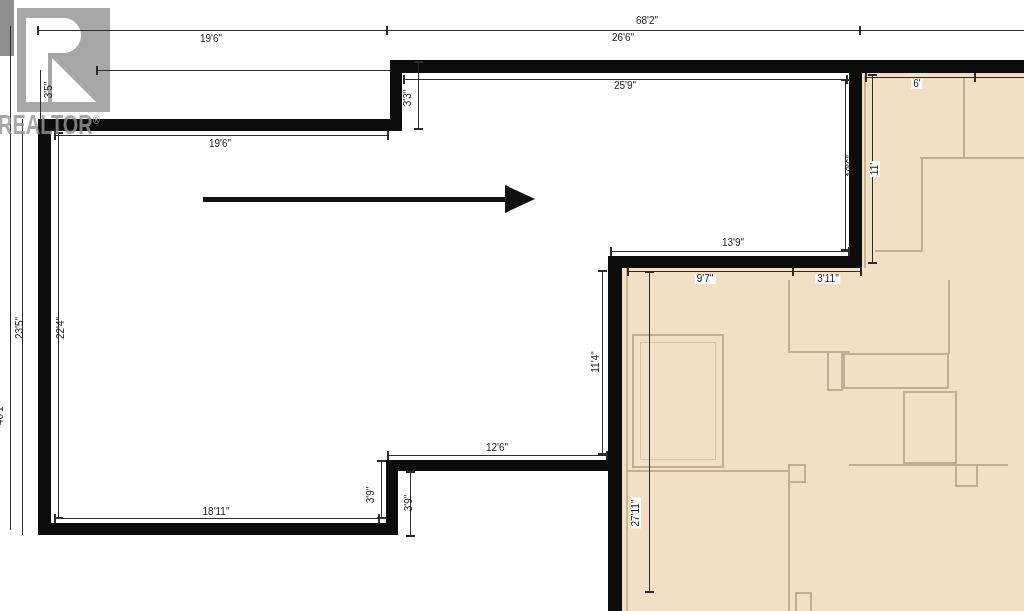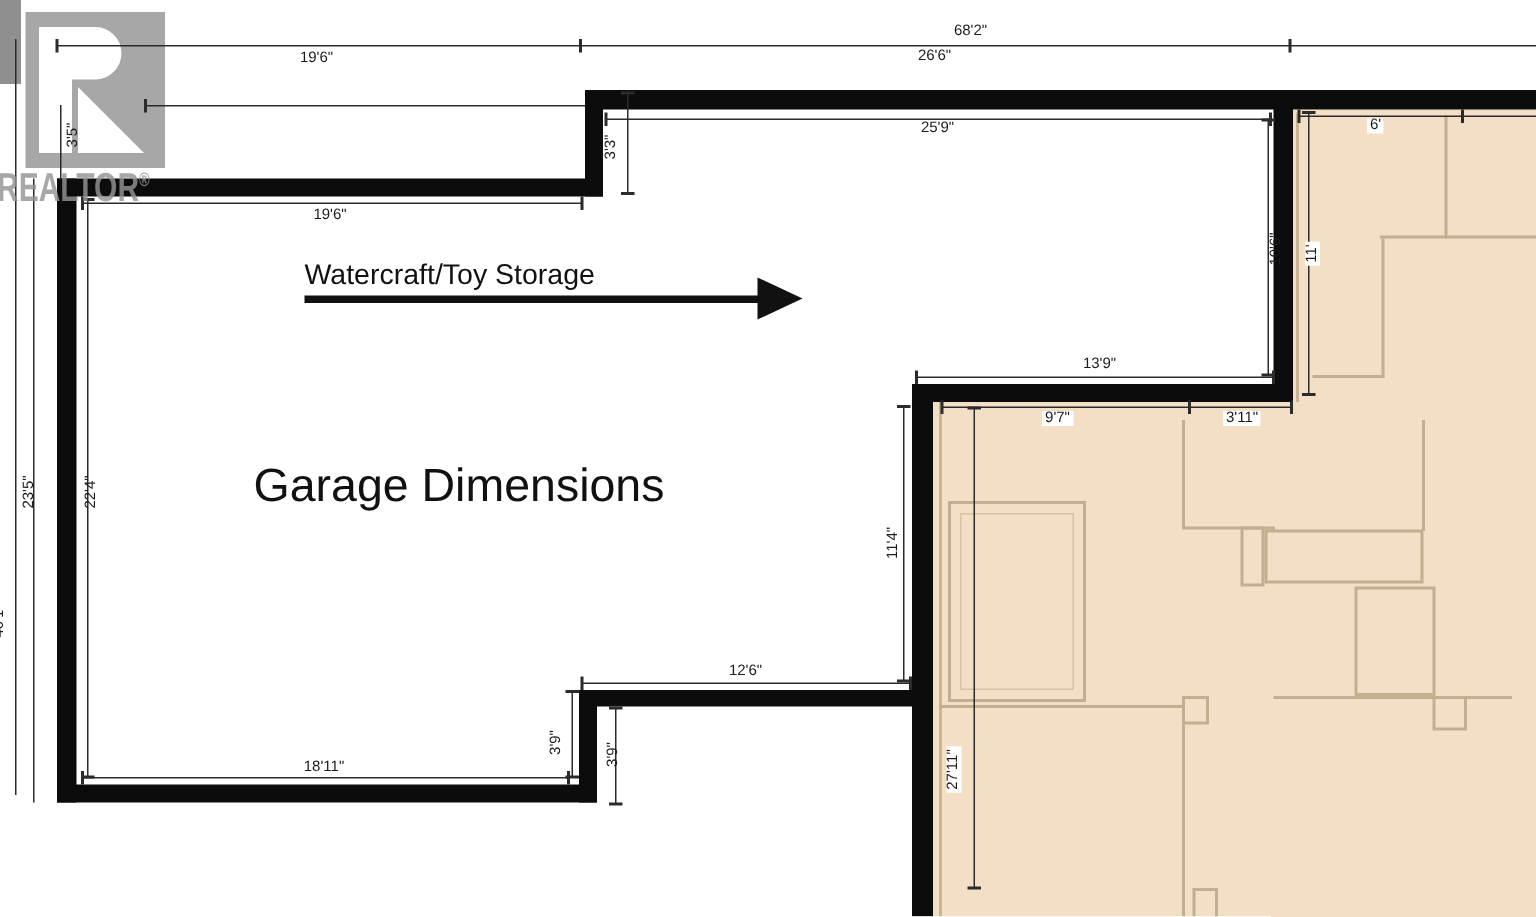--- a/index.html
+++ b/index.html
@@ -154,26 +154,24 @@
   <span class="dim" style="left:497px;top:448px;">12'6"</span>
   <span class="dim dimv" style="left:596px;top:362px;">11'4"</span>
   <span class="dim" style="left:733px;top:243px;">13'9"</span>
   <span class="dim patch" style="left:705px;top:279px;">9'7"</span>
   <span class="dim patch" style="left:828px;top:279px;">3'11"</span>
   <span class="dim dimv patch" style="left:636px;top:513px;">27'11"</span>
   <span class="dim dimv" style="left:851px;top:166px;">10'6"</span>
   <span class="dim dimv patch" style="left:875px;top:169px;">11'</span>
   <span class="dim patch" style="left:917px;top:84px;">6'</span>
 
-  <div class="bigtext" style="left:203px;top:173px;font-size:19px;">Watercraft/Toy Storage</div>
   <div style="position:absolute;left:203px;top:197px;width:309px;height:5px;background:#111;z-index:4;"></div>
   <div style="position:absolute;left:505px;top:185px;width:0;height:0;
        border-left:30px solid #111;border-top:14px solid transparent;border-bottom:14px solid transparent;z-index:4;"></div>
 
-  <div class="bigtext" style="left:169px;top:306px;font-size:31px;">Garage Dimensions</div>
 
   <div class="wm" style="left:0;top:0;width:14px;height:56px;background:#8f8f8f;"></div>
   <div class="wm" style="left:17px;top:8px;width:93px;height:104px;background:#a7a7a7;">
     <div style="position:absolute;left:9px;top:10px;width:22px;height:84px;background:#fff;"></div>
     <div style="position:absolute;left:31px;top:10px;width:33px;height:35px;background:#fff;border-radius:0 18px 18px 0;"></div>
     <div style="position:absolute;left:35px;top:50px;width:0;height:0;
          border-bottom:44px solid #fff;border-right:44px solid transparent;"></div>
   </div>
   <div class="wmtext" style="left:-2px;top:110px;font-size:27px;">
     <span>REALTOR</span><sup style="font-size:13px;">®</sup>

